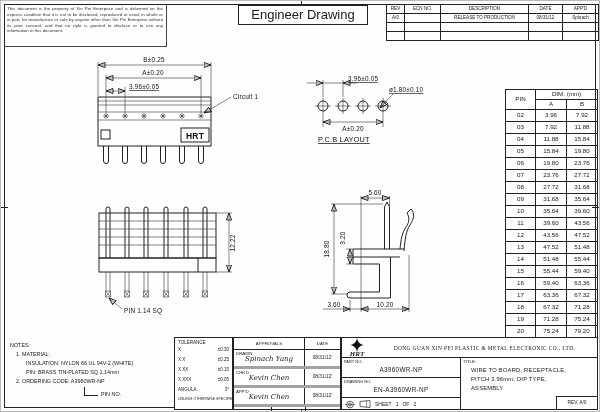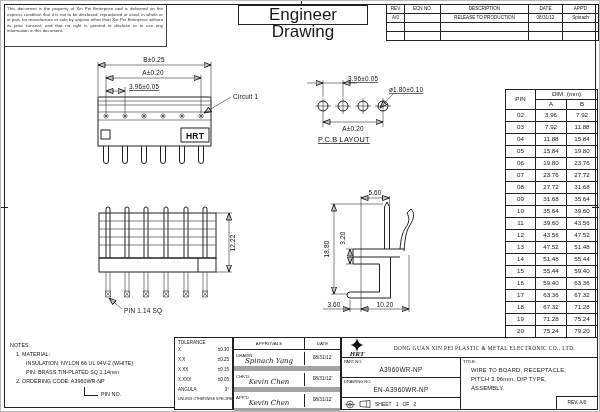--- a/index.html
+++ b/index.html
@@ -6,21 +6,21 @@
   .sheet{position:relative;width:600px;height:412px;background:#fefefe;overflow:hidden;
          font-family:"Liberation Sans",sans-serif;color:#1a1a1a;border:1px solid #bbb;box-sizing:border-box;}
   .frame{position:absolute;left:3px;top:3px;right:3px;bottom:3px;border:1px solid #222;}
   .tick{position:absolute;background:#222;}
   
   .disclaimer{position:absolute;left:3px;top:3px;width:163px;height:43px;border-right:1px solid #444;
               border-bottom:1px solid #444;font-size:4.4px;line-height:1.25;padding:2px 3px;color:#333;
               text-align:justify;box-sizing:border-box;}
   
   .title-box{position:absolute;left:237px;top:4px;width:128px;height:18px;border:1px solid #222;
-             font-size:17px;line-height:17px;text-align:center;background:#fff;}
+             font-size:13px;line-height:17px;text-align:center;background:#fff;}
   
   table{border-collapse:collapse;table-layout:fixed;}
   .rev-table{position:absolute;left:385px;top:3px;width:212px;font-size:4.6px;}
   .rev-table th,.rev-table td{border:1px solid #222;height:8px;padding:0;text-align:center;
                               font-weight:normal;line-height:1;overflow:hidden;white-space:nowrap;}
   
   .pin-table{position:absolute;left:504px;top:88px;width:93px;font-size:6.2px;}
   .pin-table th,.pin-table td{border:1px solid #222;padding:0;text-align:center;height:9px;
                               line-height:1;font-weight:normal;}
   .pin-table td{height:11px;}
@@ -30,21 +30,21 @@
   .notes .ind1{padding-left:6px;} .notes .ind2{padding-left:16px;}
   .pinno-bracket{position:absolute;left:74px;top:46px;width:13px;height:8px;
                  border-left:1px solid #222;border-bottom:1px solid #222;}
   .pinno-label{position:absolute;left:91px;top:49px;}
   .tol{left:173px;width:59px;font-size:4.5px;padding:2px 3px;}
   .tol .trow{display:flex;justify-content:space-between;line-height:10px;}
   .tol .foot{font-size:3.6px;margin-top:2px;white-space:nowrap;}
   .apv{left:232px;width:108px;font-size:4.4px;}
   .apv-hd{display:flex;height:11px;border-bottom:1px solid #222;line-height:11px;text-align:center;}
   .apv-hd .c1{flex:1;border-right:1px solid #222;} .apv-hd .c2{width:35px;}
-  .apv-row{display:flex;height:16px;border-bottom:5px solid #a3a3a3;align-items:center;}
+  .apv-row{display:flex;height:16px;border-bottom:3px solid #a3a3a3;}
   .apv-row .c1{flex:1;border-right:1px solid #222;position:relative;}
   .apv-row .c2{width:35px;text-align:center;line-height:16px;font-size:4.8px;}
   .role{position:absolute;left:2px;top:1px;}
   .sig{font-family:"DejaVu Serif",serif;font-style:italic;font-size:7px;text-align:center;margin-top:5px;}
   .apv-bot{display:flex;height:13px;line-height:12px;}
   .apv-bot>div{box-sizing:border-box;padding:0 2px;}
   .apv-bot .b1{width:38px;border-right:1px solid #222;}
   .apv-bot .b2{width:34px;border-right:1px solid #222;display:flex;justify-content:space-between;}
   .apv-bot .b3{flex:1;}
   .cmp{left:340px;width:257px;font-size:4.4px;}

